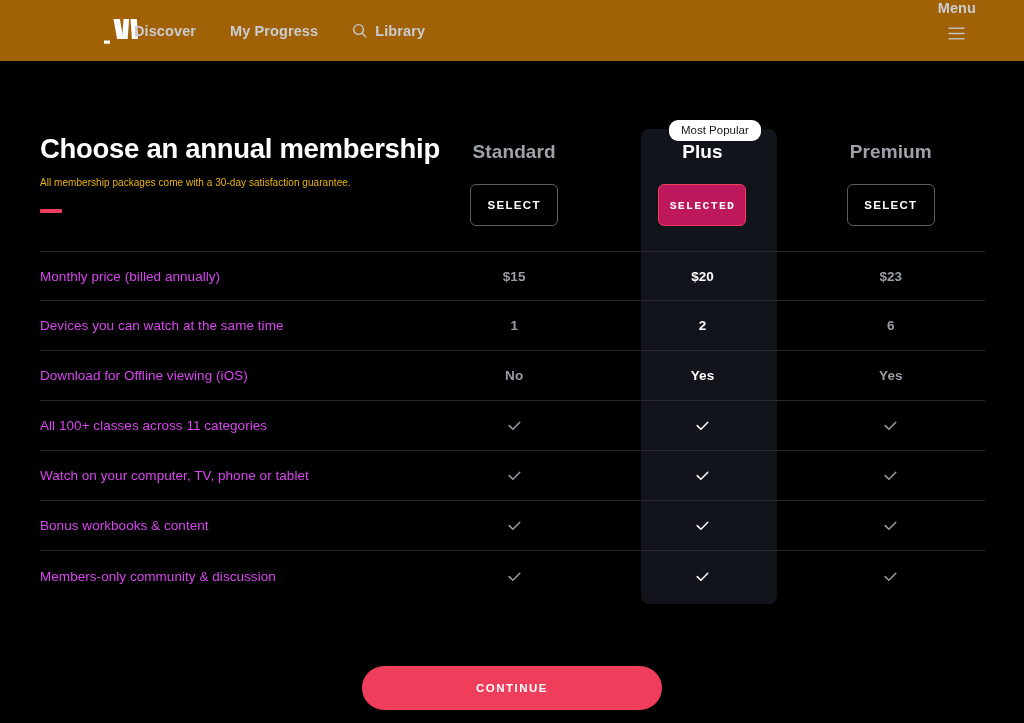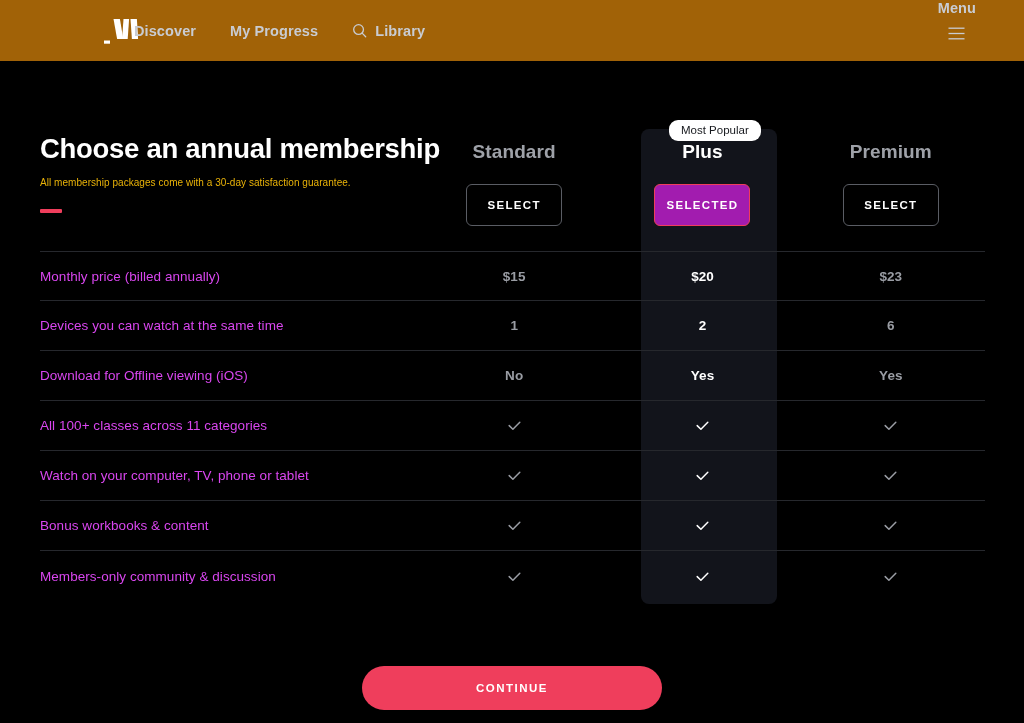--- a/index.html
+++ b/index.html
@@ -155,36 +155,37 @@
     font-size: 19px;
     font-weight: bold;
     letter-spacing: 0.1px;
     color: #9ea1a8;
     height: 25px;
   }
   .plan-col.featured .plan-name { color: #ffffff; }
 
   .select-btn {
     margin-top: 18px;
-    width: 96px;
+    width: 88px;
     height: 42px;
     border-radius: 6px;
     border: 1px solid #5a5d64;
     background: transparent;
     color: #ffffff;
     font-size: 11.5px;
     font-weight: bold;
     letter-spacing: 1.3px;
     font-family: "Liberation Sans", sans-serif;
     cursor: pointer;
   }
   .select-btn.selected {
-    background: #a21caf;
+    background: #be185d;
     border-color: #ef3e5c;
     color: #ffffff;
+    font-family: Liberation Mono, monospace;
   }
 
   
   .feature-table {
     position: absolute;
     left: 40px;
     top: 190px;
     width: 945px;
     z-index: 2;
   }

